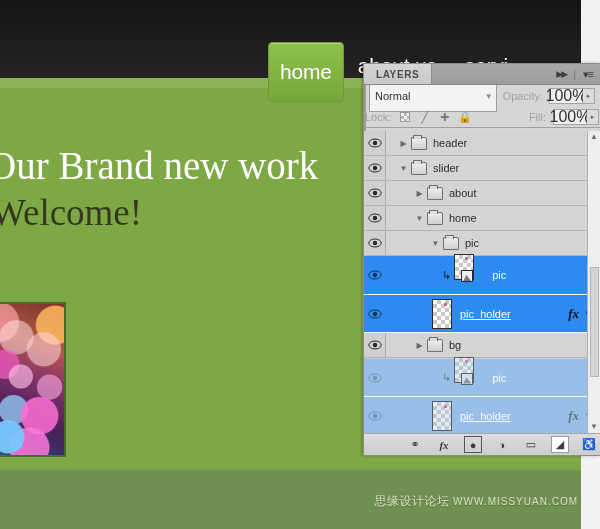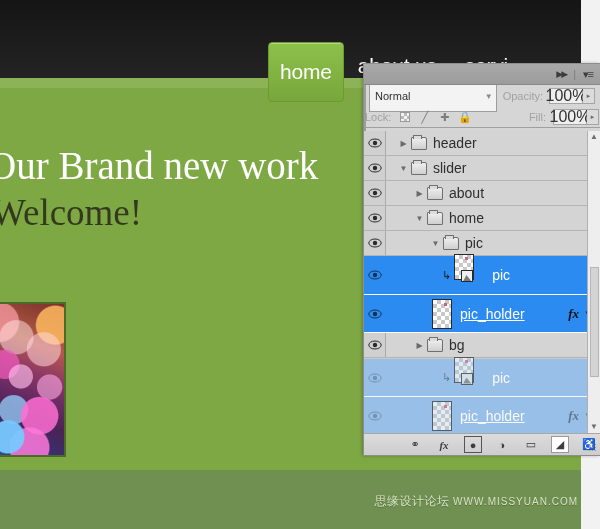--- a/index.html
+++ b/index.html
@@ -210,21 +210,21 @@
     width: 16px; height: 13px; margin: 0 6px 0 2px;
     background: linear-gradient(180deg,#efefef 0%,#cfcfcf 100%);
     border: 1px solid #6f6f6f; border-radius: 1px 2px 1px 1px;
     position: relative;
   }
   .folder:before {
     content: ""; position: absolute; left: 1px; top: -3px;
     width: 7px; height: 3px; background: #dcdcdc;
     border: 1px solid #6f6f6f; border-bottom: none; border-radius: 1px 1px 0 0;
   }
-  .row-name { font-size: 14px; color: #2e2e2e; }
+  .row-name { font-size: 11px; color: #2e2e2e; }
   .row-name.underline { text-decoration: underline; font-weight: normal; }
 
   .thumb {
     width: 20px; height: 30px; border: 1px solid #2a2a2a;
     background-image:
       linear-gradient(45deg,#c9c9c9 25%,transparent 25%,transparent 75%,#c9c9c9 75%),
       linear-gradient(45deg,#c9c9c9 25%,transparent 25%,transparent 75%,#c9c9c9 75%);
     background-size: 8px 8px; background-position: 0 0, 4px 4px;
     background-color: #ffffff;
     position: relative; margin-right: 8px;
@@ -324,20 +324,21 @@
   <div class="watermark">
     <span class="wm-cn">思缘设计论坛</span>
     <span class="wm-url">WWW.MISSYUAN.COM</span>
   </div>
 </div>
 
 <div id="panel">
   <div class="panel-left-edge"></div>
 
   <div class="tabbar">
+    <div class="tab">LAYERS</div>
     <div class="tab-tools">
       <span class="icon-dblarrow">▶▶</span>
       <span style="color:#7d7d7d;">|</span>
       <span class="icon-menu">▾≡</span>
     </div>
   </div>
 
   <div class="ctrlrow">
     <div class="blend-select">
       <span>Normal</span>

